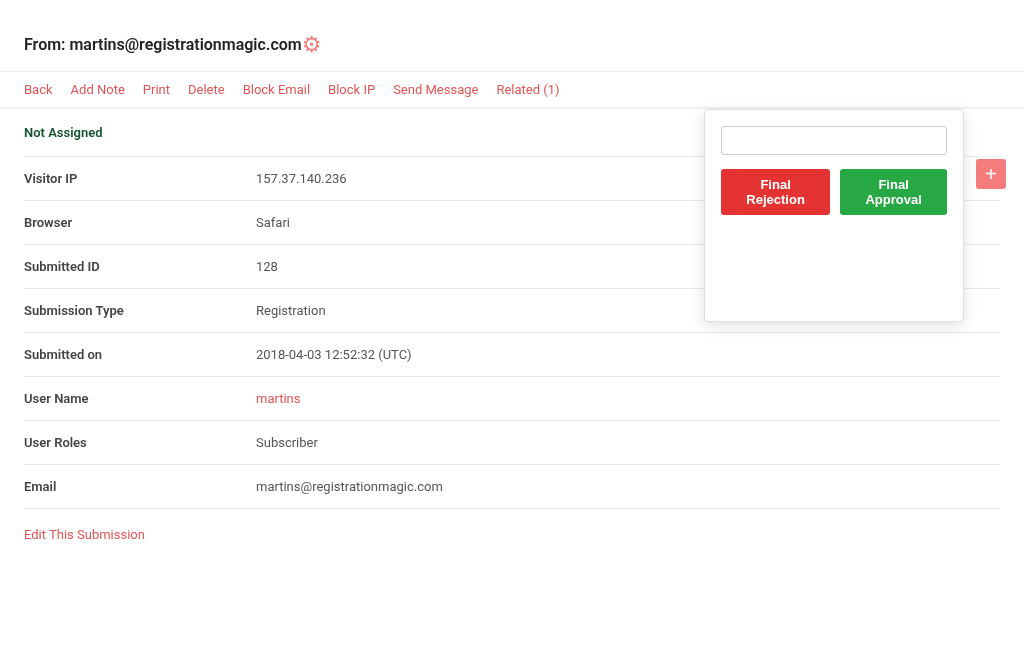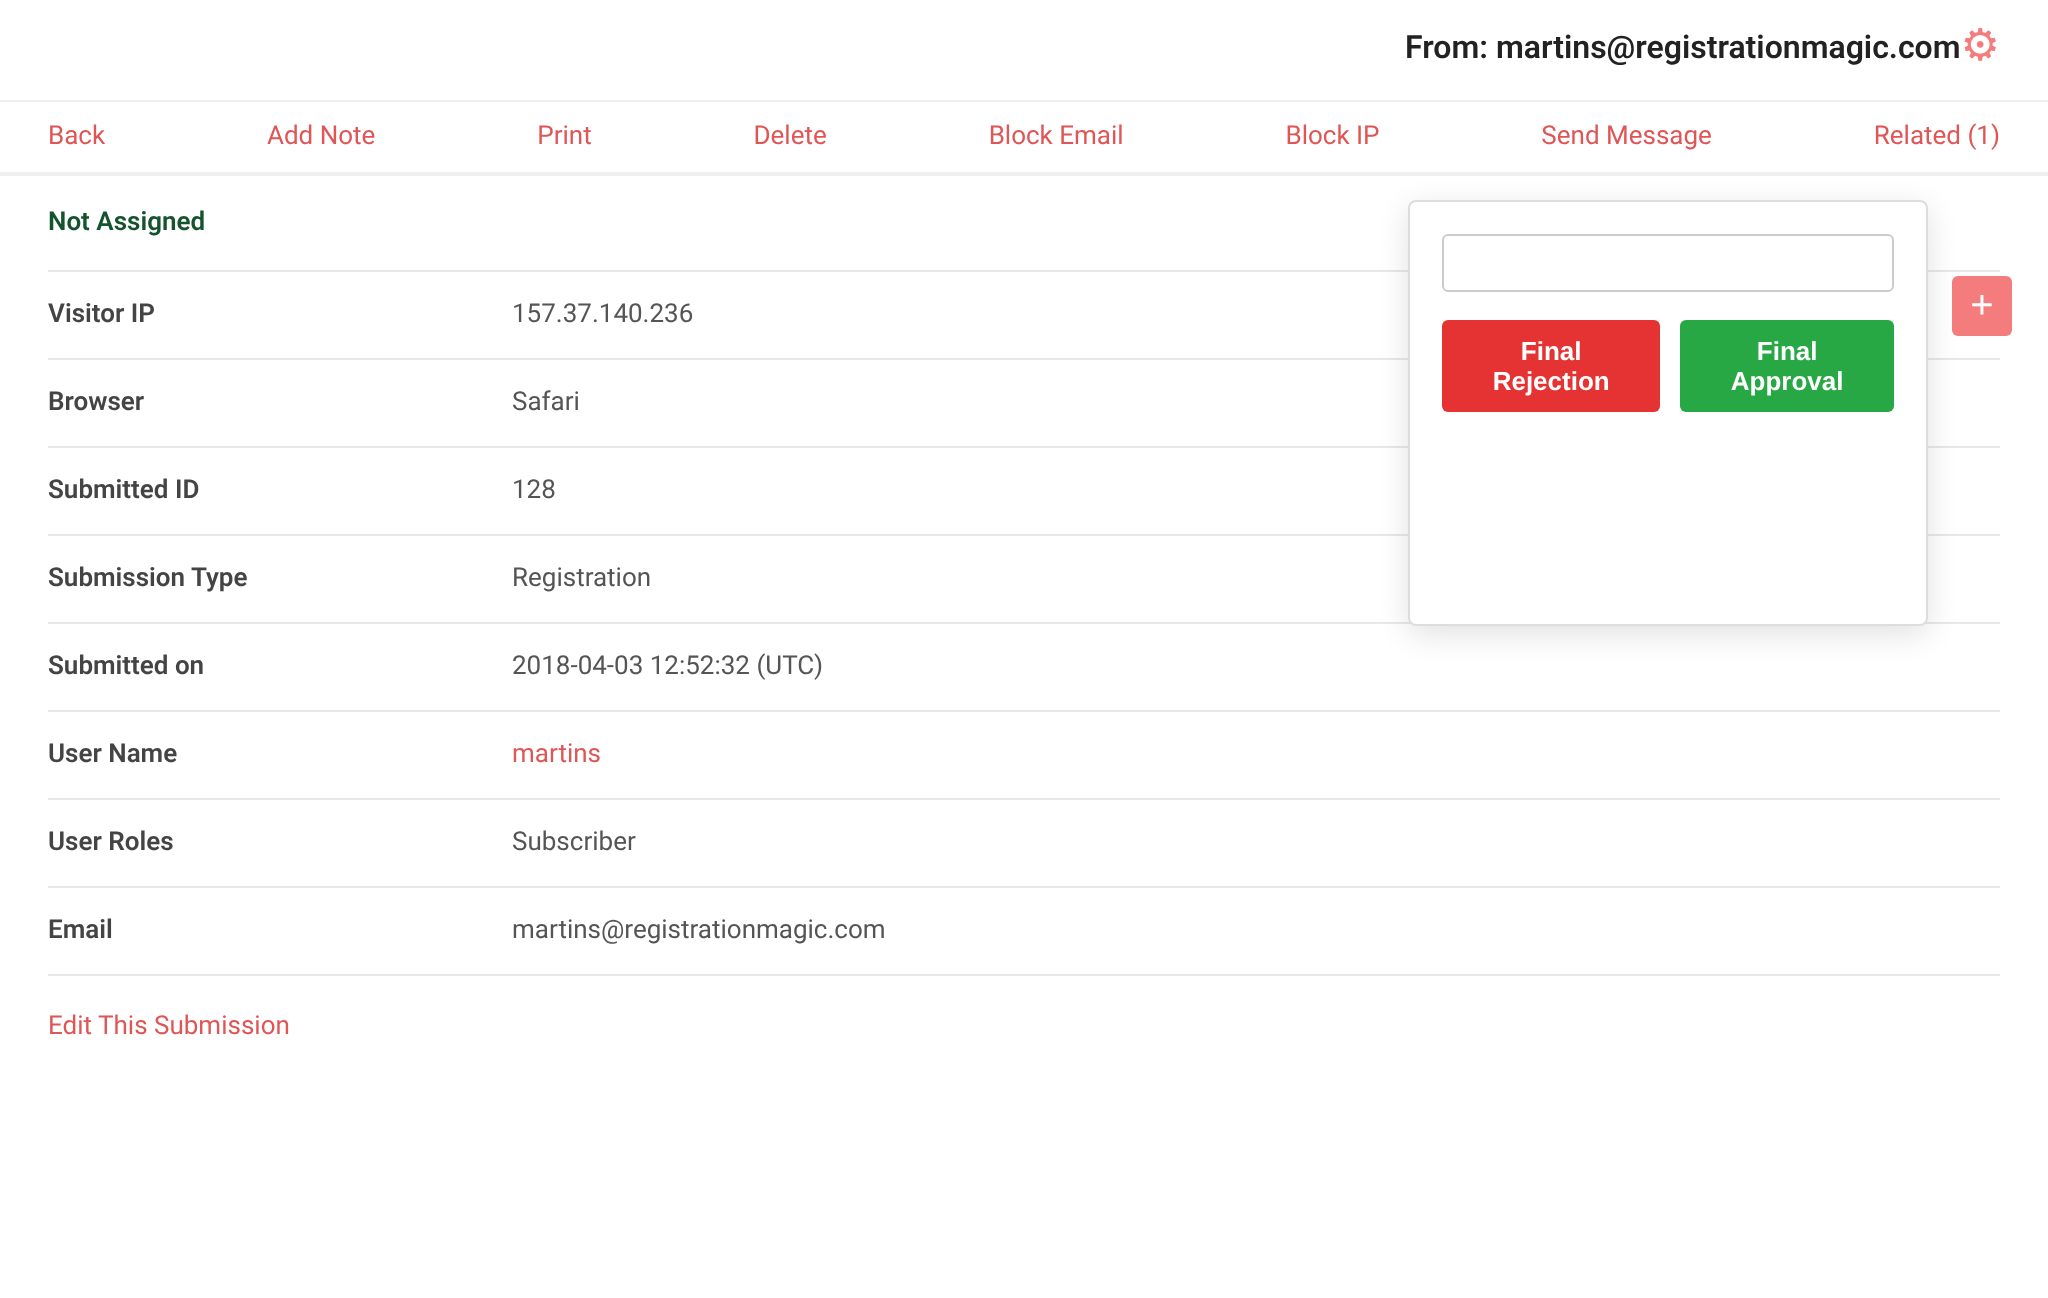--- a/index.html
+++ b/index.html
@@ -11,43 +11,42 @@
     }
     .page-wrapper {
       background: #fff;
       min-height: 649px;
       width: 1024px;
       position: relative;
       box-shadow: 0 0 10px rgba(0,0,0,0.1);
     }
     .header {
       display: flex;
-      justify-content: flex-end;
-      align-items: center;
-      padding: 10px 24px 14px 24px;
+      justify-content: flex-start;
+      align-items: center;
+      padding: 32px 24px 14px 24px;
       border-bottom: 1px solid #eee;
     }
     .header-from {
       font-size: 16px;
       font-weight: 600;
       color: #222;
     }
     .gear-icon {
       color: #f47c7c;
       font-size: 22px;
       cursor: pointer;
     }
     .toolbar {
       display: flex;
       align-items: center;
       padding: 10px 24px;
       gap: 18px;
       border-bottom: 2px solid #f0f0f0;
       background: #fff;
-      justify-content: space-between;
     }
     .toolbar a {
       color: #e05555;
       text-decoration: none;
       font-size: 13px;
       cursor: pointer;
     }
     .main-content {
       display: flex;
       padding: 0;
@@ -90,21 +89,21 @@
     .edit-link {
       color: #e05555;
       cursor: pointer;
       font-size: 13px;
       padding: 18px 0;
       display: inline-block;
     }
     
     .dropdown-popup {
       position: absolute;
-      top: 12px;
+      top: 0;
       right: 60px;
       width: 260px;
       background: #fff;
       border: 1px solid #ddd;
       border-radius: 4px;
       box-shadow: 0 4px 16px rgba(0,0,0,0.12);
       padding: 16px;
       z-index: 100;
     }
     .dropdown-search-input {

